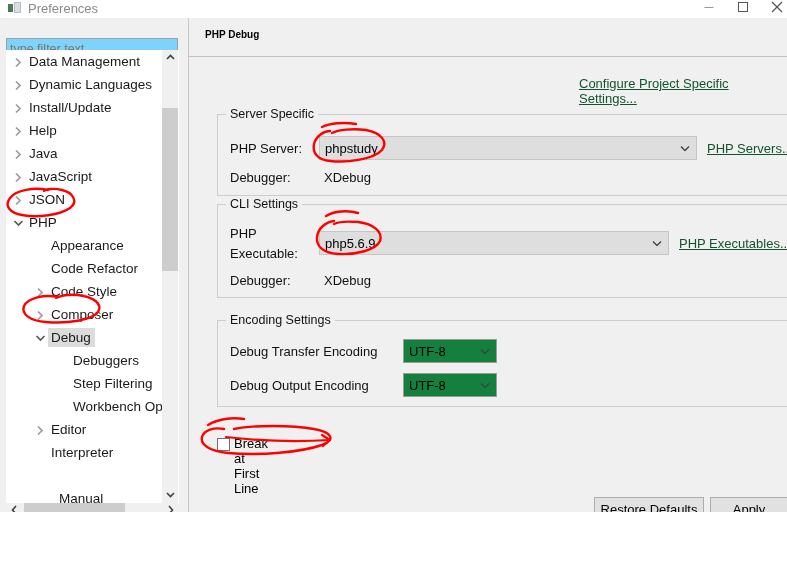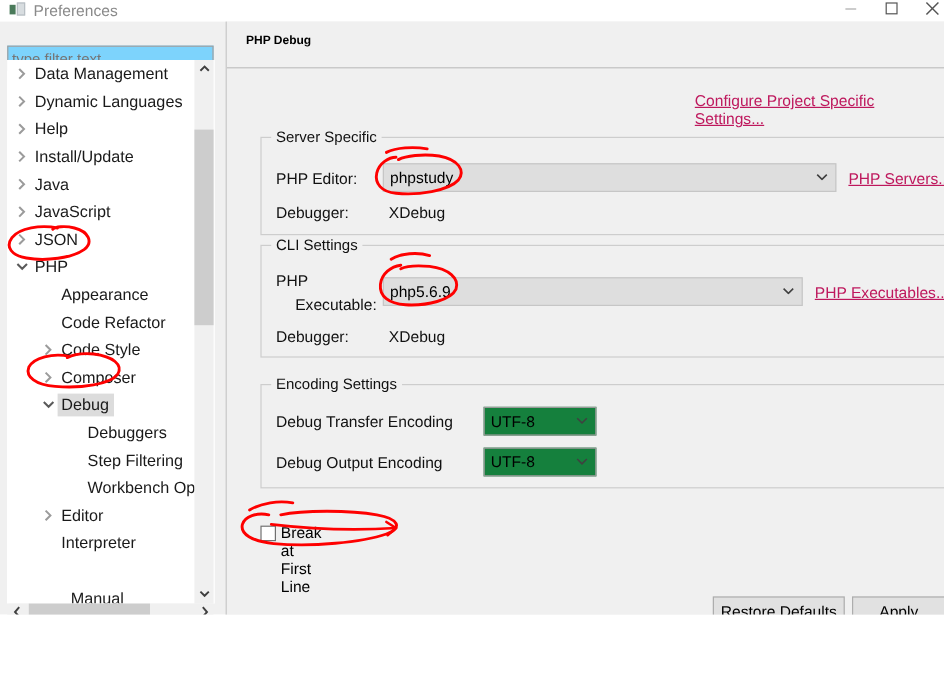--- a/index.html
+++ b/index.html
@@ -128,21 +128,21 @@
     font-size: 10px; font-weight: bold; color: #000;
   }
   .title-sep {
     position: absolute; left: 0; top: 38px; width: 599px; height: 1px;
     background: #c0c0c0;
   }
 
   
   .navbar { position: absolute; right: 0px; top: 12px; height: 20px; }
   .link {
-    color: #be185d; text-decoration: underline; cursor: pointer;
+    color: #14532d; text-decoration: underline; cursor: pointer;
     font-size: 13px;
   }
   .config-link {
     position: absolute; left: 390px; top: 58px;
   }
 
   .group {
     position: absolute;
     border: 1px solid #cdcdcd;
     background: transparent;
@@ -248,27 +248,27 @@
         <div class="tree-row">
           <span class="twisty" style="left: 4px;"><svg width="8" height="11" viewBox="0 0 8 11" style="vertical-align:middle">
               <polyline points="2,1.5 6,5.5 2,9.5" fill="none" stroke="#9b9b9b" stroke-width="1.7"></polyline>
             </svg></span>
           <span class="tlabel" style="left: 22px;">Dynamic Languages</span>
         </div>
         <div class="tree-row">
           <span class="twisty" style="left: 4px;"><svg width="8" height="11" viewBox="0 0 8 11" style="vertical-align:middle">
               <polyline points="2,1.5 6,5.5 2,9.5" fill="none" stroke="#9b9b9b" stroke-width="1.7"></polyline>
             </svg></span>
+          <span class="tlabel" style="left: 22px;">Install/Update</span>
+        </div>
+        <div class="tree-row">
+          <span class="twisty" style="left: 4px;"><svg width="8" height="11" viewBox="0 0 8 11" style="vertical-align:middle">
+              <polyline points="2,1.5 6,5.5 2,9.5" fill="none" stroke="#9b9b9b" stroke-width="1.7"></polyline>
+            </svg></span>
           <span class="tlabel" style="left: 22px;">Help</span>
-        </div>
-        <div class="tree-row">
-          <span class="twisty" style="left: 4px;"><svg width="8" height="11" viewBox="0 0 8 11" style="vertical-align:middle">
-              <polyline points="2,1.5 6,5.5 2,9.5" fill="none" stroke="#9b9b9b" stroke-width="1.7"></polyline>
-            </svg></span>
-          <span class="tlabel" style="left: 22px;">Install/Update</span>
         </div>
         <div class="tree-row">
           <span class="twisty" style="left: 4px;"><svg width="8" height="11" viewBox="0 0 8 11" style="vertical-align:middle">
               <polyline points="2,1.5 6,5.5 2,9.5" fill="none" stroke="#9b9b9b" stroke-width="1.7"></polyline>
             </svg></span>
           <span class="tlabel" style="left: 22px;">Java</span>
         </div>
         <div class="tree-row">
           <span class="twisty" style="left: 4px;"><svg width="8" height="11" viewBox="0 0 8 11" style="vertical-align:middle">
               <polyline points="2,1.5 6,5.5 2,9.5" fill="none" stroke="#9b9b9b" stroke-width="1.7"></polyline>
@@ -377,38 +377,38 @@
       
       
       
       
     </div>
 
     <a class="link config-link">Configure Project Specific Settings...</a>
 
     <div class="group" style="left:28px; top:96px; width:600px; height:80px;">
       <div class="glabel">Server Specific</div>
-      <div class="fld-label" style="left:12px; top:26px;">PHP Editor:</div>
+      <div class="fld-label" style="left:12px; top:26px;">PHP Server:</div>
       <div class="combo" style="left:101px; top:21px; width:378px; height:24px;">
         <span class="cval">phpstudy</span>
         <span class="carrow">
           <svg width="10" height="6" viewBox="0 0 10 6">
               <polyline points="1,1 5,5 9,1" fill="none" stroke="#404040" stroke-width="1.3"></polyline>
             </svg>
         </span>
       </div>
       <a class="link" style="position:absolute; left:489px; top:26px;">PHP Servers...</a>
       <div class="fld-label" style="left:12px; top:55px;">Debugger:</div>
       <div class="fld-label" style="left:106px; top:55px;">XDebug</div>
     </div>
 
     <div class="group" style="left:28px; top:186px; width:600px; height:92px;">
       <div class="glabel">CLI Settings</div>
       <div class="fld-label" style="left:12px; top:21px;">PHP</div>
-      <div class="fld-label" style="left:28px; top:41px;">Executable:</div>
+      <div class="fld-label" style="left:12px; top:41px;">Executable:</div>
       <div class="combo" style="left:101px; top:26px; width:350px; height:24px;">
         <span class="cval">php5.6.9</span>
         <span class="carrow">
           <svg width="10" height="6" viewBox="0 0 10 6">
               <polyline points="1,1 5,5 9,1" fill="none" stroke="#404040" stroke-width="1.3"></polyline>
             </svg>
         </span>
       </div>
       <a class="link" style="position:absolute; left:461px; top:31px;">PHP Executables...</a>
       <div class="fld-label" style="left:12px; top:68px;">Debugger:</div>

